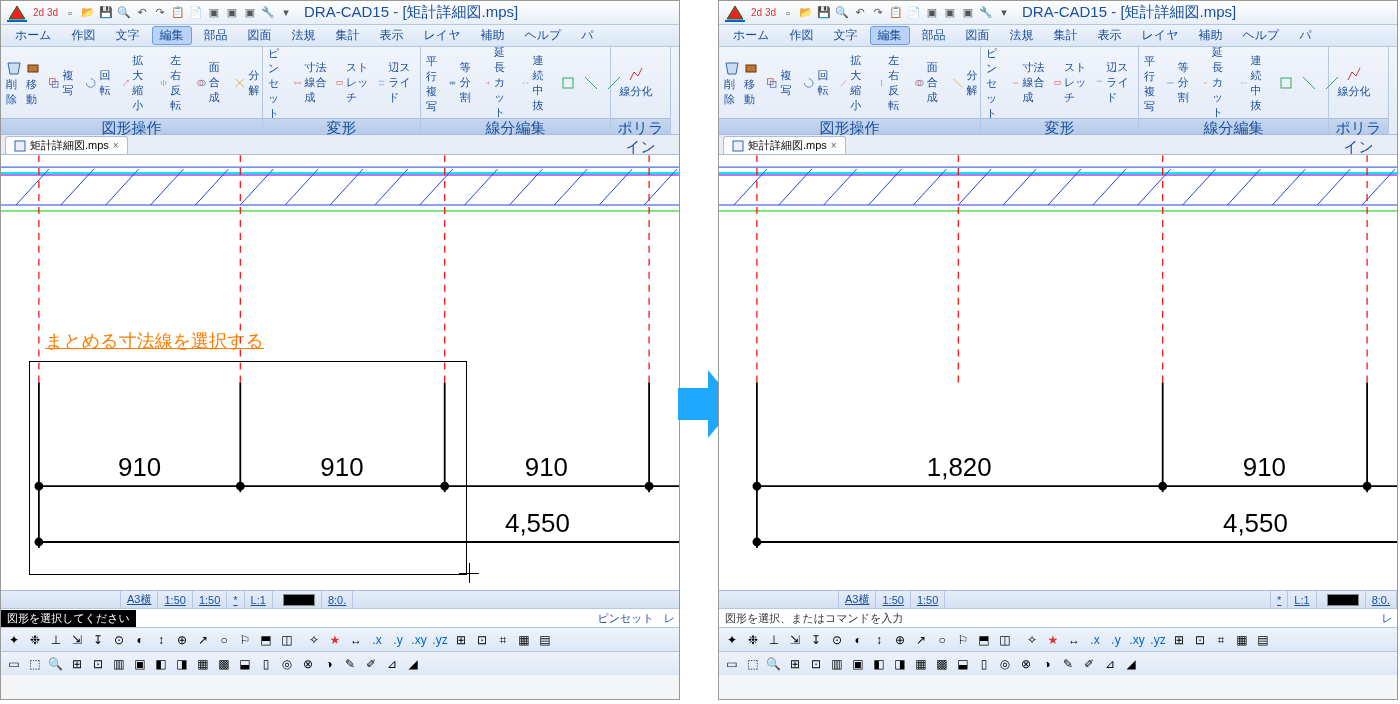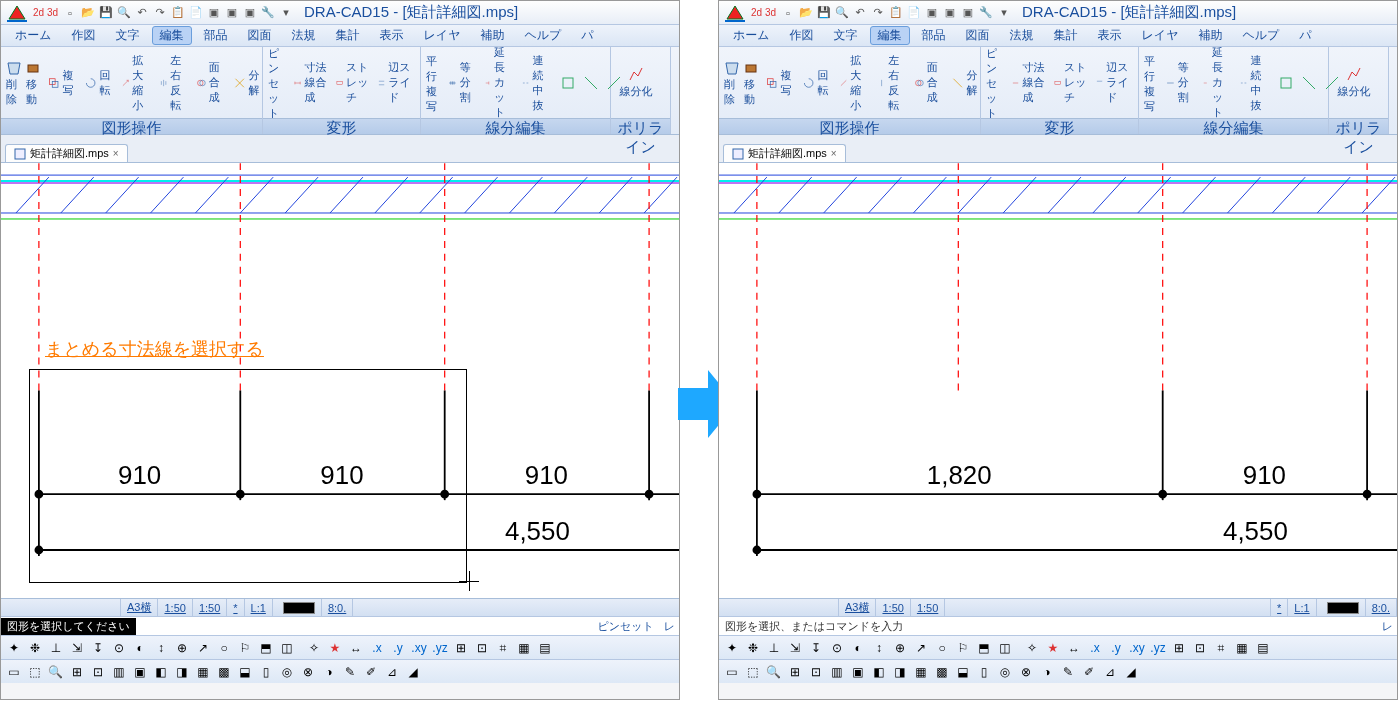--- a/index.html
+++ b/index.html
@@ -22,21 +22,21 @@
 .menubar .mi.active { background:#b9d2f5; border:1px solid #6a9edc; padding:0 7px;}
 .ribbon { height:88px; background:linear-gradient(#f0f4fb,#e3ebf7); border-bottom:1px solid #a7bdd9; display:flex; }
 .rgrp { border-right:1px solid #b5c7e2; display:flex; flex-direction:column; }
 .rgrp .body { flex:1; display:flex; align-items:center; padding:2px 4px; gap:2px; }
 .rgrp .lbl { height:16px; background:linear-gradient(#c6d7ef,#b5cbe9); font-size:15px; color:#1a4f9e; text-align:center; border-top:1px solid #a7bdd9;}
 .bigbtn { display:flex; flex-direction:column; align-items:center; justify-content:center; width:42px; height:64px; gap:2px; font-size:11px; color:#184c9a; border:1px solid transparent; border-radius:3px;}
 .miniitem { display:flex; align-items:center; gap:3px; font-size:11px; color:#184c9a; height:20px; padding:0 2px; border:1px solid transparent; border-radius:2px;}
 .minicol { display:flex; flex-direction:row; gap:1px; }
 .ic { width:16px; height:16px; display:inline-block; }
 
-.tabstrip { height:28px; background:#e9eef6; display:flex; align-items:flex-end; padding:0 4px; border-bottom:1px solid #a7bdd9; font-size:11px;}
+.tabstrip { height:20px; background:#e9eef6; display:flex; align-items:flex-end; padding:0 4px; border-bottom:1px solid #a7bdd9; font-size:11px;}
 .tab { background:#fdfdfd; border:1px solid #a7bdd9; border-bottom:none; padding:1px 8px; display:flex; align-items:center; gap:4px; border-radius:3px 3px 0 0;}
 .tab .x { color:#666; font-size:10px;}
 
 .canvas { position:relative; background:#fff; height:436px; overflow:hidden; border-bottom:1px solid #a7bdd9;}
 .canvas svg { width:100%; height:100%; }
 
 .status1 { height:18px; background:linear-gradient(#e6edf8,#d3e0f2); display:flex; align-items:center; font-size:11px; color:#1a4f9e; border-bottom:1px solid #b5c7e2;text-decoration:underline;}
 .status1 .cell { border-right:1px solid #b5c7e2; padding:0 6px; height:100%; display:flex; align-items:center;}
 .status1 .swatch { width:32px; height:12px; background:#000; margin-left:4px; border:1px solid #888;}
 .status2 { height:18px; background:#fff; display:flex; align-items:center; font-size:11px;}

